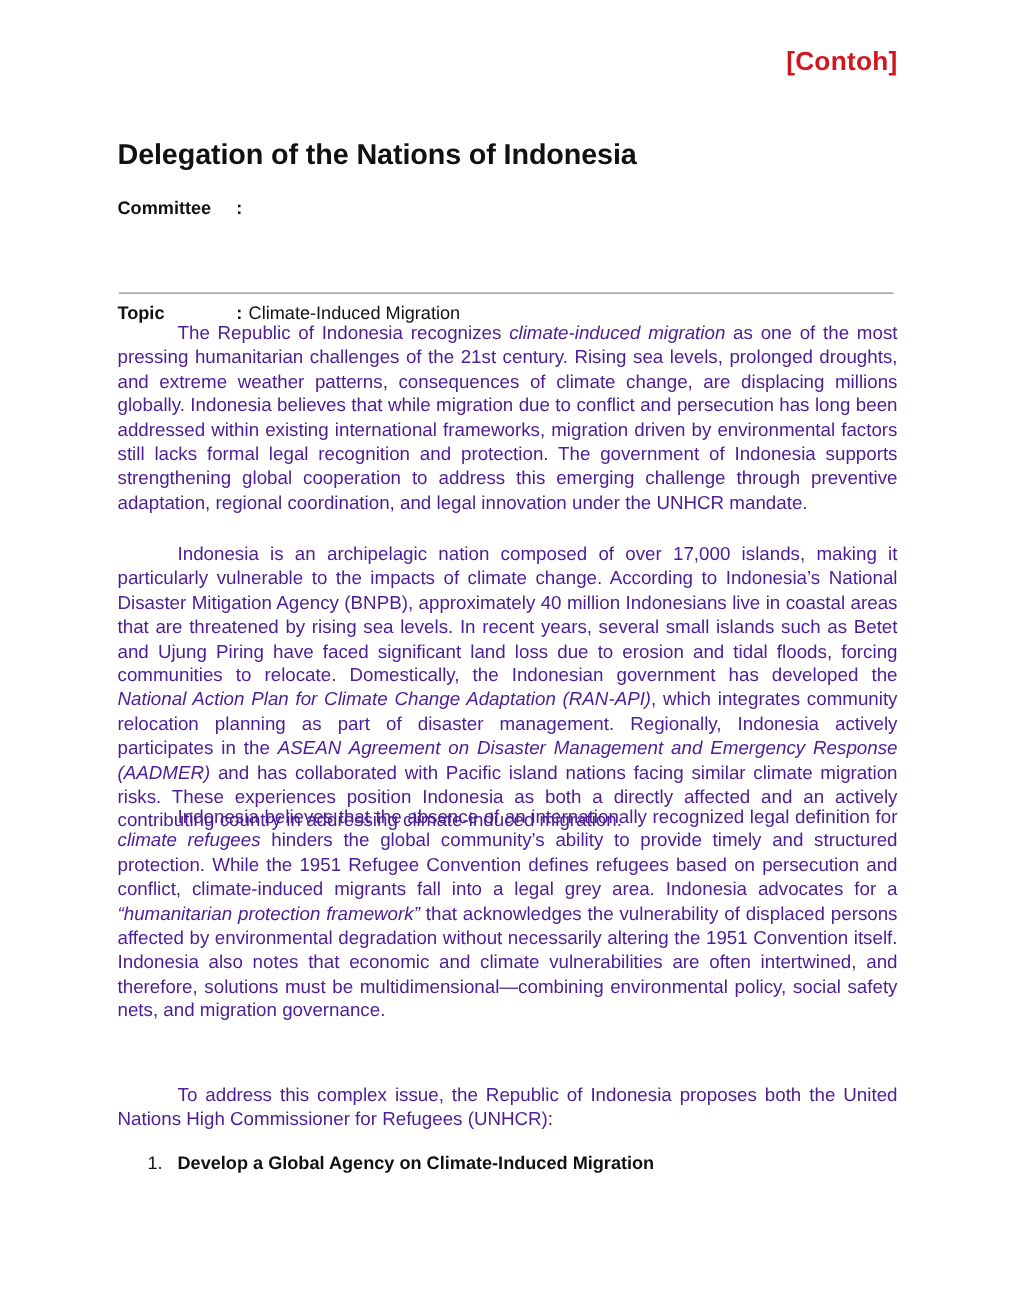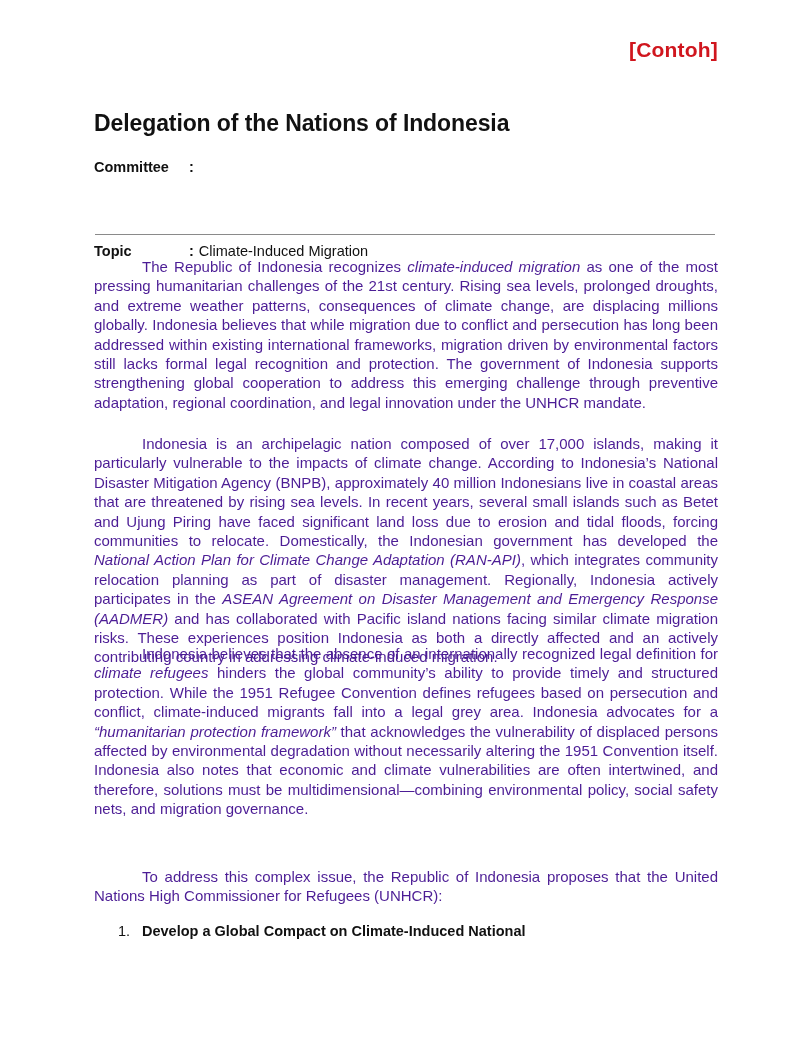--- a/index.html
+++ b/index.html
@@ -122,21 +122,21 @@
 
   <div class="body-text p2">
     <p><span>Indonesia is an archipelagic nation composed of over 17,000 islands, making it particularly vulnerable to the impacts of climate change. According to Indonesia’s National Disaster Mitigation Agency (BNPB), approximately 40 million Indonesians live in coastal areas that are threatened by rising sea levels. In recent years, several small islands such as Betet and Ujung Piring have faced significant land loss due to erosion and tidal floods, forcing communities to relocate. Domestically, the Indonesian government has developed the </span><em>National Action Plan for Climate Change Adaptation (RAN-API)</em><span>, which integrates community relocation planning as part of disaster management. Regionally, Indonesia actively participates in the </span><em>ASEAN Agreement on Disaster Management and Emergency Response (AADMER)</em><span> and has collaborated with Pacific island nations facing similar climate migration risks. These experiences position Indonesia as both a directly affected and an actively contributing country in addressing climate-induced migration.</span></p>
   </div>
 
   <div class="body-text p3">
     <p><span>Indonesia believes that the absence of an internationally recognized legal definition for </span><em>climate refugees</em><span> hinders the global community’s ability to provide timely and structured protection. While the 1951 Refugee Convention defines refugees based on persecution and conflict, climate-induced migrants fall into a legal grey area. Indonesia advocates for a </span><em>“humanitarian protection framework”</em><span> that acknowledges the vulnerability of displaced persons affected by environmental degradation without necessarily altering the 1951 Convention itself. Indonesia also notes that economic and climate vulnerabilities are often intertwined, and therefore, solutions must be multidimensional—combining environmental policy, social safety nets, and migration governance.</span></p>
   </div>
 
   <div class="body-text p4">
-    <p><span>To address this complex issue, the Republic of Indonesia proposes that the United Nations High Commissioner for Refugees (UNHCR):</span></p>
+    <p><span>To address this complex issue, the Republic of Indonesia proposes both the United Nations High Commissioner for Refugees (UNHCR):</span></p>
   </div>
 
   <div class="list-item">
     <span class="list-num">1.</span>
-    <span class="list-text">Develop a Global Compact on Climate-Induced National</span>
+    <span class="list-text">Develop a Global Agency on Climate-Induced Migration</span>
   </div>
 
 </div>
 
 </body></html>

